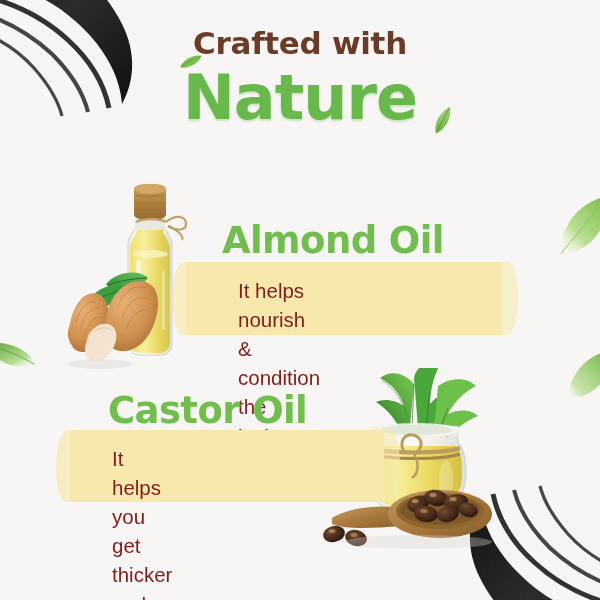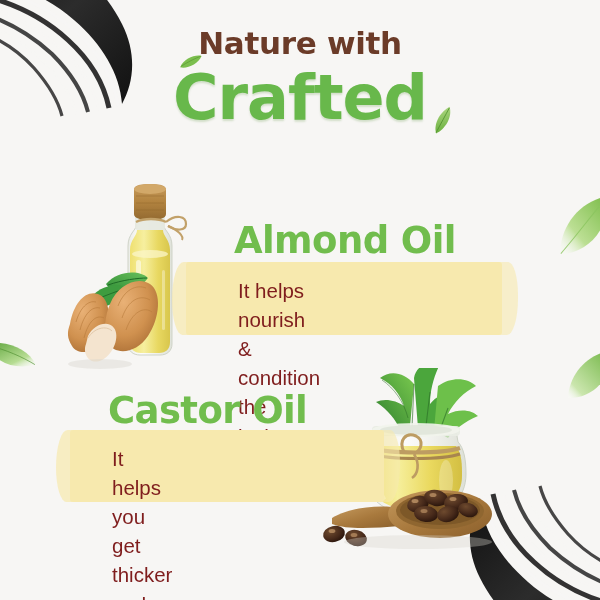--- a/index.html
+++ b/index.html
@@ -109,21 +109,21 @@
     position: absolute;
     font-family: "Liberation Sans", sans-serif;
     font-size: 20.5px;
     color: #7f1d1d;
     line-height: 1.42;
     white-space: pre-line;
   }
 
   
   .almond-band  { left: 186px; top: 262px; width: 316px; height: 73px; }
-  .almond-title { left: 234px; top: 222px; }
+  .almond-title { left: 222px; top: 222px; }
   .almond-desc  { left: 238px; top: 276px; text-align: left; }
 
   
   .castor-band  { left: 70px; top: 430px; width: 314px; height: 72px; }
   .castor-title { left: 108px; top: 392px; }
   .castor-desc  { left: 112px; top: 444px; text-align: left; }
 
   
   .art { position: absolute; pointer-events: none; }
   .art-almond { left: 52px; top: 178px; width: 182px; height: 192px; }
@@ -164,22 +164,22 @@
     <path d="M200,200 C130,210 60,170 30,110 C15,80 18,52 30,30 C32,60 50,90 78,114 C110,142 154,158 200,160 Z" fill="url(#bg2)"></path>
     <path d="M200,152 C150,148 106,130 76,102 C52,80 38,54 34,28" fill="none" stroke="#f7f6f4" stroke-width="3" opacity="0.85"></path>
     <path d="M200,144 C152,138 112,120 84,94 C62,74 48,50 43,26" fill="none" stroke="#1d1d1d" stroke-width="5" opacity="0.9"></path>
     <path d="M196,134 C154,128 118,110 92,86 C72,68 58,46 53,24" fill="none" stroke="#f7f6f4" stroke-width="2.2" opacity="0.75"></path>
     <path d="M194,126 C156,120 124,102 100,80 C82,62 69,42 64,22" fill="none" stroke="#262626" stroke-width="4" opacity="0.85"></path>
     <path d="M190,116 C158,110 130,94 108,72 C92,56 80,38 76,20" fill="none" stroke="#f7f6f4" stroke-width="1.8" opacity="0.7"></path>
     <path d="M186,106 C160,100 136,86 118,66 C104,50 94,34 90,18" fill="none" stroke="#1a1a1a" stroke-width="3.2" opacity="0.8"></path>
   </svg>
 
   <div class="headline">
-    <div class="headline-top">Nature with</div>
-    <div class="headline-main">Crafted</div>
+    <div class="headline-top">Crafted with</div>
+    <div class="headline-main">Nature</div>
   </div>
 
   <svg class="leaf leaf-a" viewBox="0 0 40 20">
     <path d="M2,14 C10,2 30,0 38,5 C30,16 12,19 2,14 Z" fill="#7cbf4e"></path>
     <path d="M3,13 C14,9 28,6 37,5" fill="none" stroke="#5a9a34" stroke-width="1"></path>
   </svg>
 
   <svg class="leaf leaf-b" viewBox="0 0 40 22">
     <defs>
       <linearGradient id="lfb" x1="0" y1="1" x2="1" y2="0">

